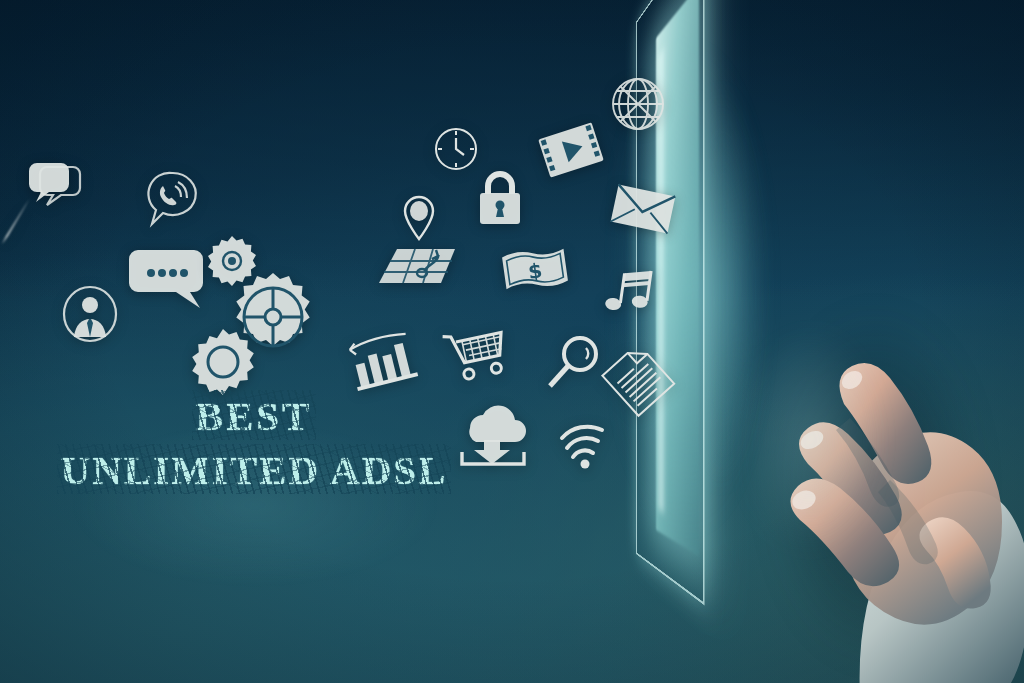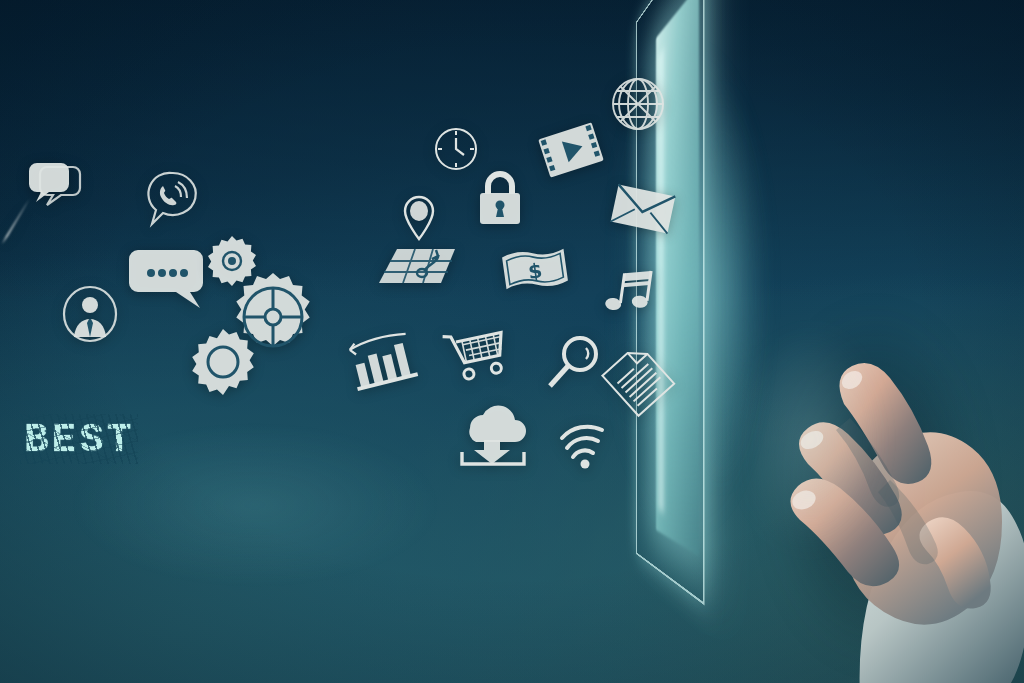--- a/index.html
+++ b/index.html
@@ -103,26 +103,27 @@
     position: absolute;
     color: #dfe4e2;
   }
   .ic svg { display:block; width:100%; height:100%; overflow: visible; }
   .blur1 { filter: blur(.5px) drop-shadow(0 2px 6px rgba(0,0,0,.30)); }
   .blur2 { filter: blur(1.1px) drop-shadow(0 2px 6px rgba(0,0,0,.28)); }
 
   
   #headline {
     position: absolute;
-    left: 24px; top: 420px;
+    left: 24px; top: 396px;
     width: 460px;
+    text-align: center;
     line-height: .98;
     letter-spacing: 2px;
     color: #b6ebe7;
-    font-family: Liberation Mono, monospace;
+    font-family: Liberation Serif, serif;
     font-weight: 700;
     text-transform: uppercase;
   }
   #headline .ln {
     display: block;
     position: relative;
     white-space: nowrap;
   }
   #headline .l1 { font-size: 41px; letter-spacing: 3px; }
   #headline .l2 { font-size: 41px; letter-spacing: 2px; margin-top: 14px; }
@@ -452,15 +453,16 @@
 
       <path d="M110 190 q28 30 46 66 q8 18 -4 22 q-14 4 -22 -16 q-12 -34 -34 -60 Z" fill="#3f5660" opacity=".30"></path>
       <path d="M150 252 q30 28 46 64 q6 16 -8 20 q-14 2 -20 -16 q-12 -34 -30 -56 Z" fill="#3f5660" opacity=".24"></path>
     </svg>
     <div class="hand-rim"></div>
   </div>
 
   <div class="headline-glow"></div>
   <div id="headline">
     <span class="ln l1"><span class="grunge" style="color: rgb(189, 238, 234);">BEST</span></span>
+    <span class="ln l2"><span class="grunge" style="color: rgb(189, 238, 234);">UNLIMITED ADSL</span></span>
   </div>
 
 </div>
 
 </body></html>

